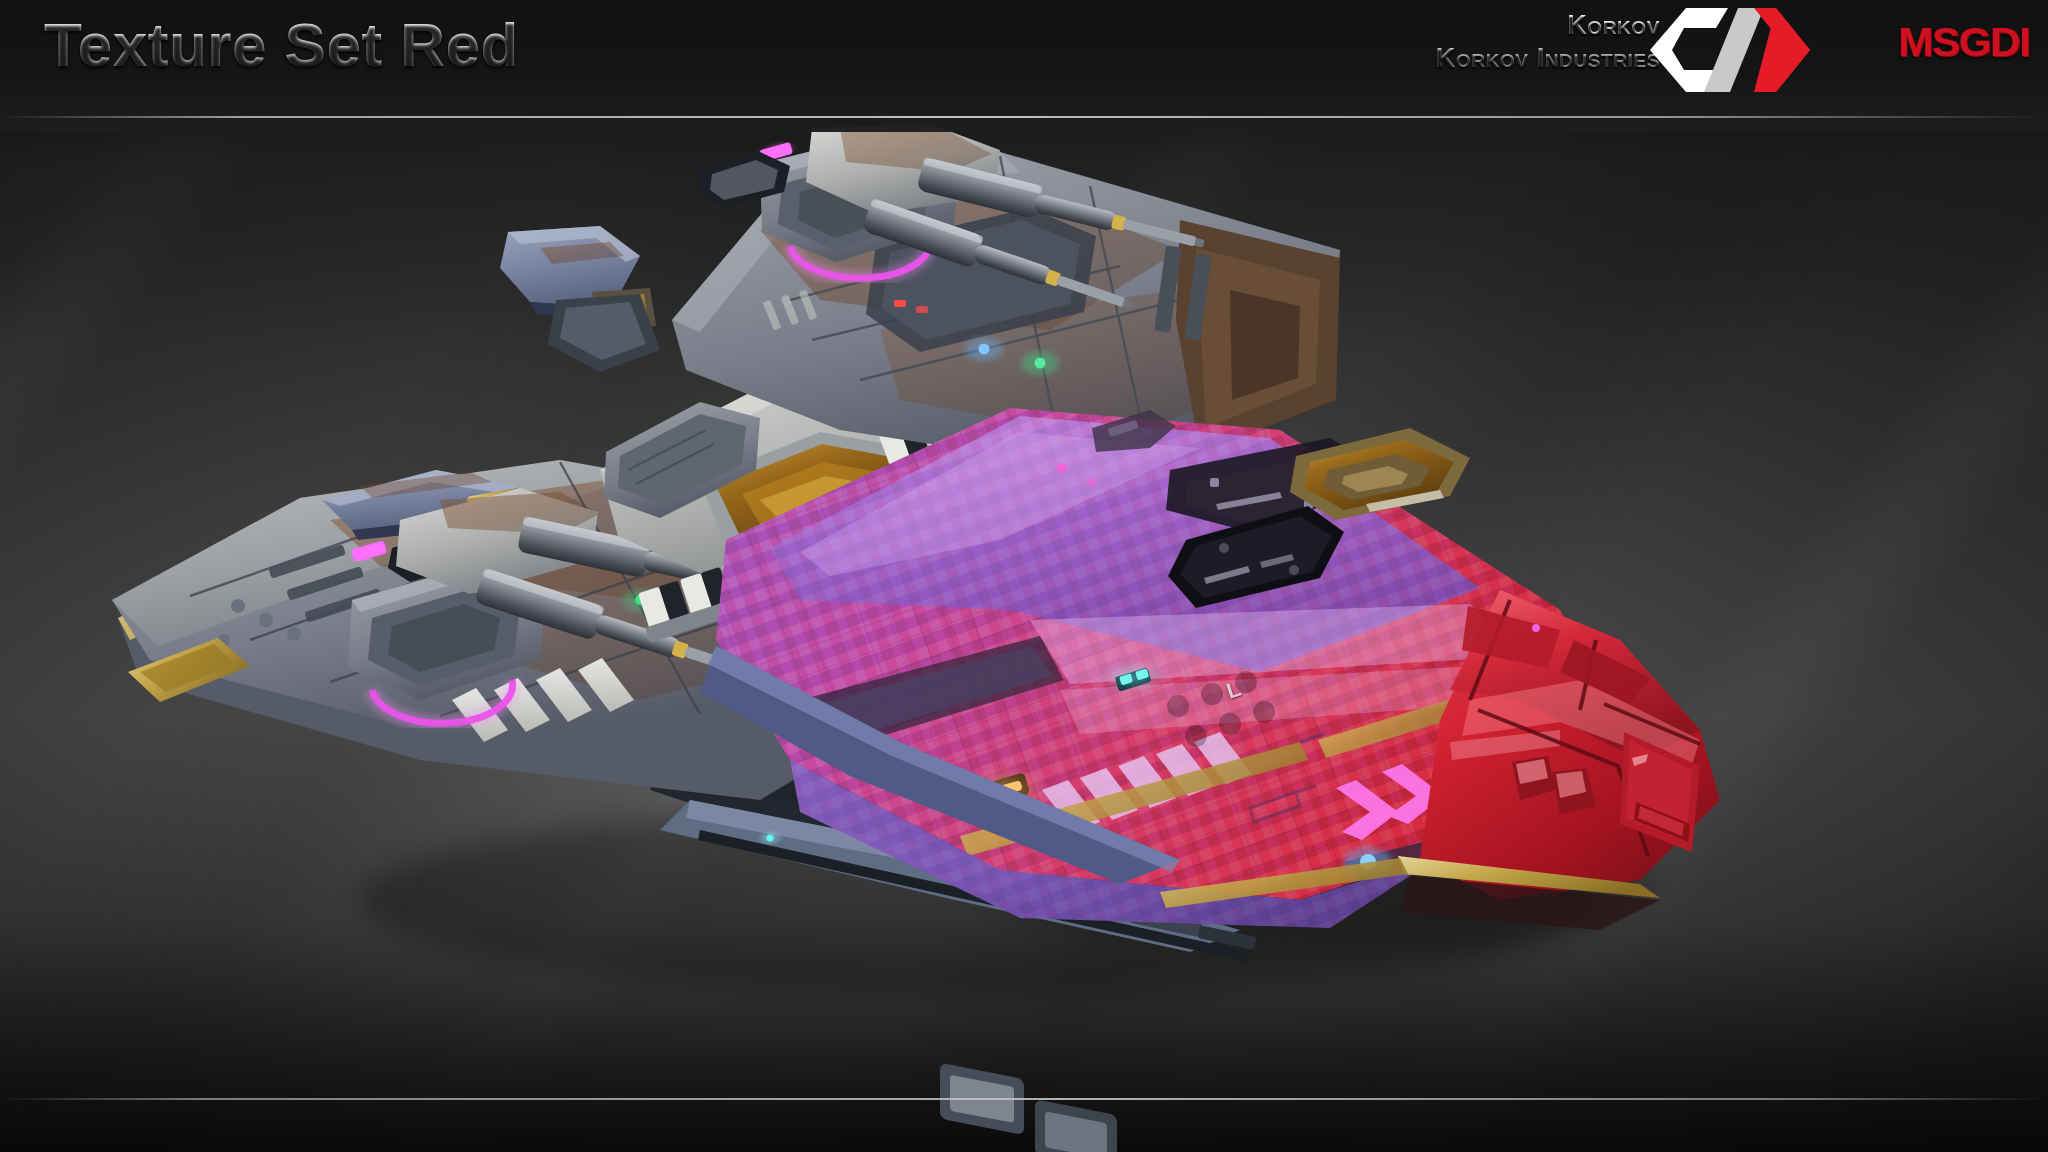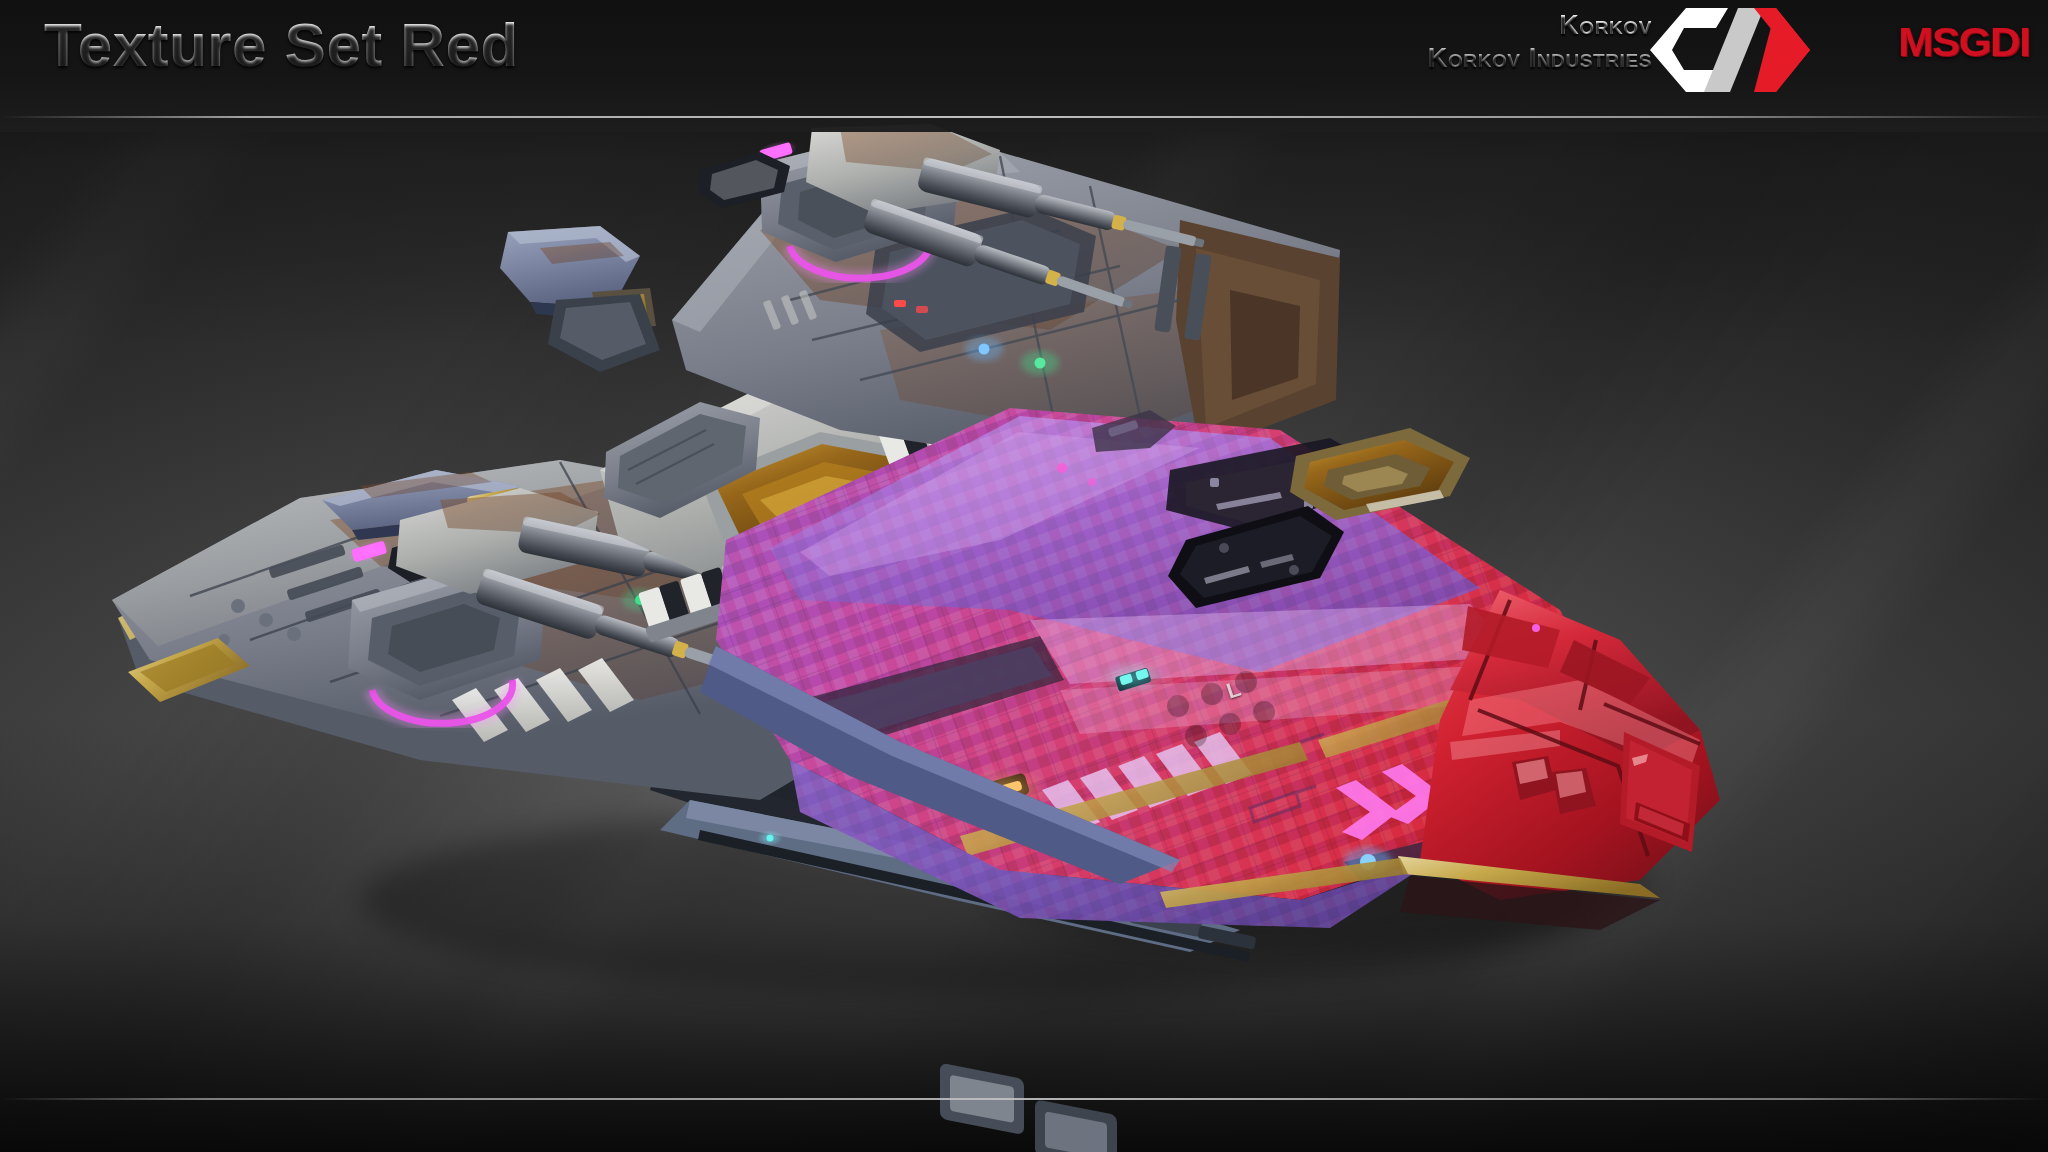--- a/index.html
+++ b/index.html
@@ -39,21 +39,21 @@
       background:linear-gradient(180deg, #111 0%, #151515 55%, #1d1d1d 100%); opacity:.97; }
   .header-rule { position:absolute; left:0; top:116px; width:2048px; height:2px;
       background:linear-gradient(90deg, rgba(150,150,150,0) 0%, rgba(186,186,186,.85) 12%, rgba(200,200,200,.95) 48%, rgba(176,176,176,.8) 82%, rgba(120,120,120,0) 100%); }
 
   .title { position:absolute; left:44px; top:14px; font-size:62px; font-weight:700;
       letter-spacing:.5px; line-height:1;
       background:linear-gradient(180deg,#fcfcfc 0%,#f2f2f2 32%,#c9c9c9 62%,#8e8e8e 100%);
       -webkit-background-clip:text; background-clip:text; color:transparent;
       text-shadow:0 2px 3px rgba(0,0,0,.85); white-space:nowrap; }
 
-  .brand { position:absolute; right:396px; top:9px; text-align:right;
+  .brand { position:absolute; right:388px; top:9px; text-align:right;
       font-size:27px; font-weight:700; line-height:1.22; letter-spacing:.6px;
       font-variant:small-caps;
       background:linear-gradient(180deg,#fbfbfb 0%,#ededed 40%,#b4b4b4 72%,#868686 100%);
       -webkit-background-clip:text; background-clip:text; color:transparent;
       text-shadow:0 2px 2px rgba(0,0,0,.9); white-space:nowrap; }
 
   .khi-logo { position:absolute; right:230px; top:6px; width:176px; height:96px; }
   .msgdi { position:absolute; right:22px; top:22px;
       font-size:40px; font-weight:700; letter-spacing:-1.5px; line-height:1;
       color:#cf1020; transform:scaleX(1.06);

